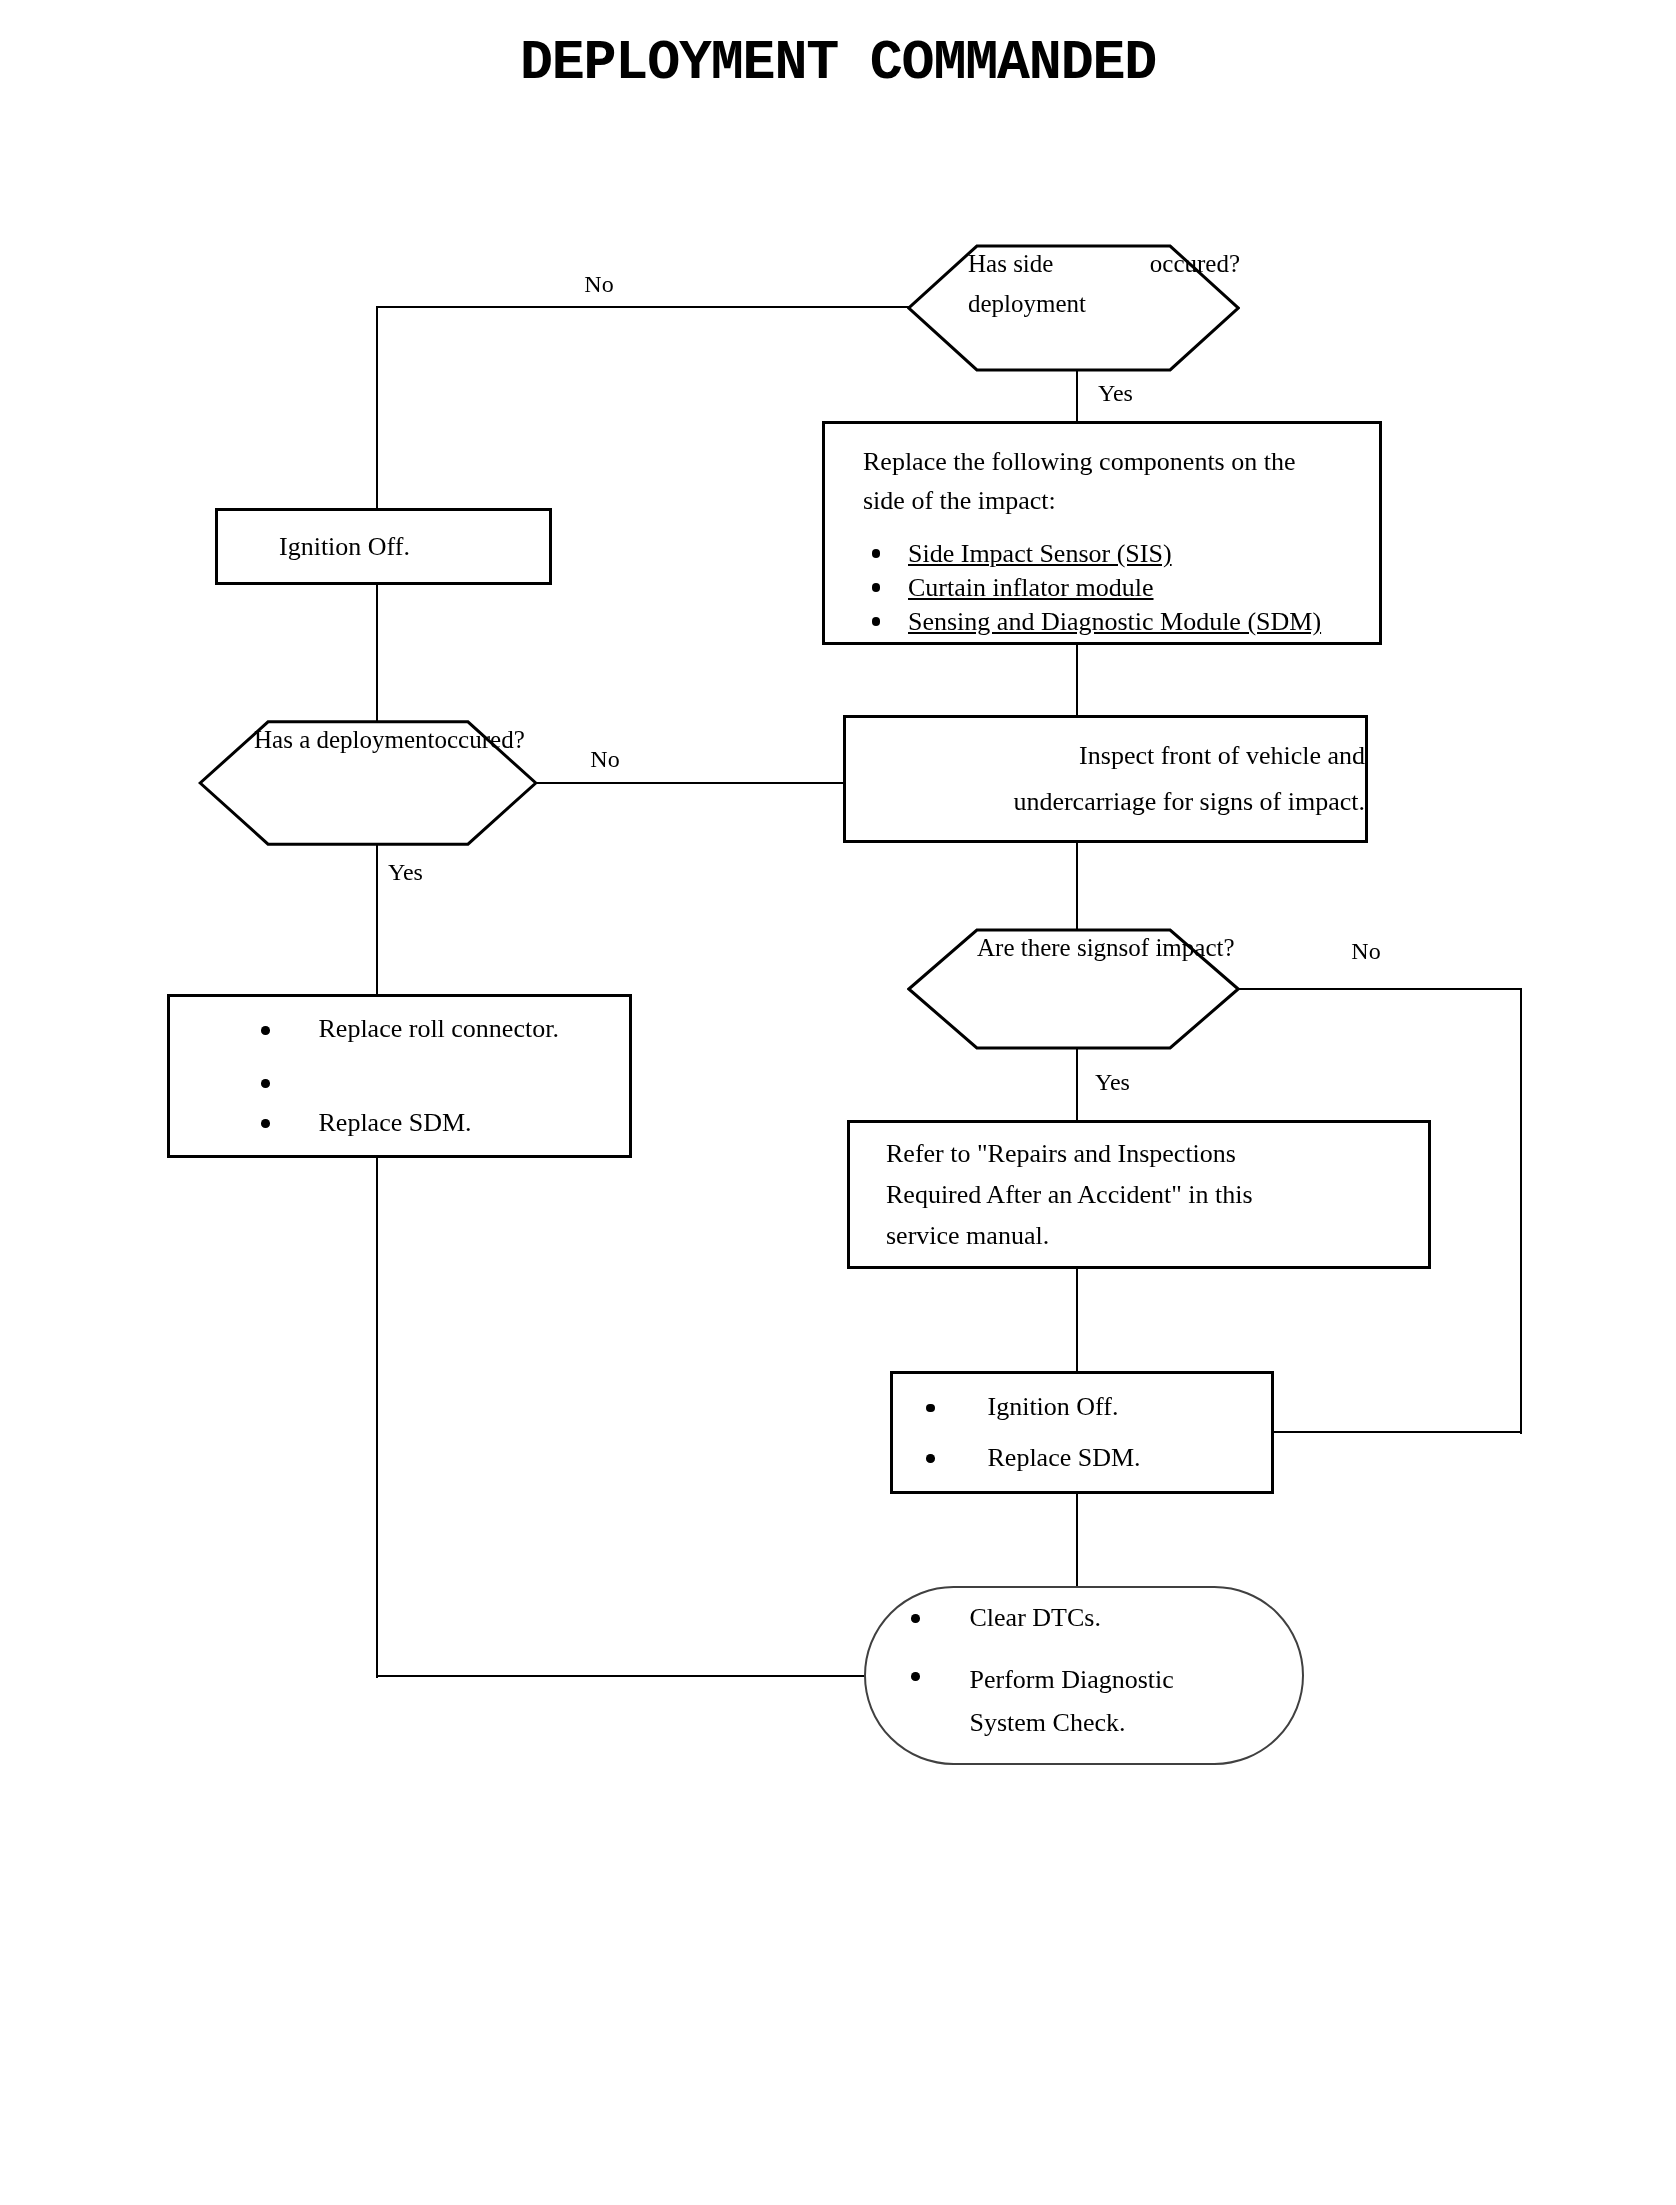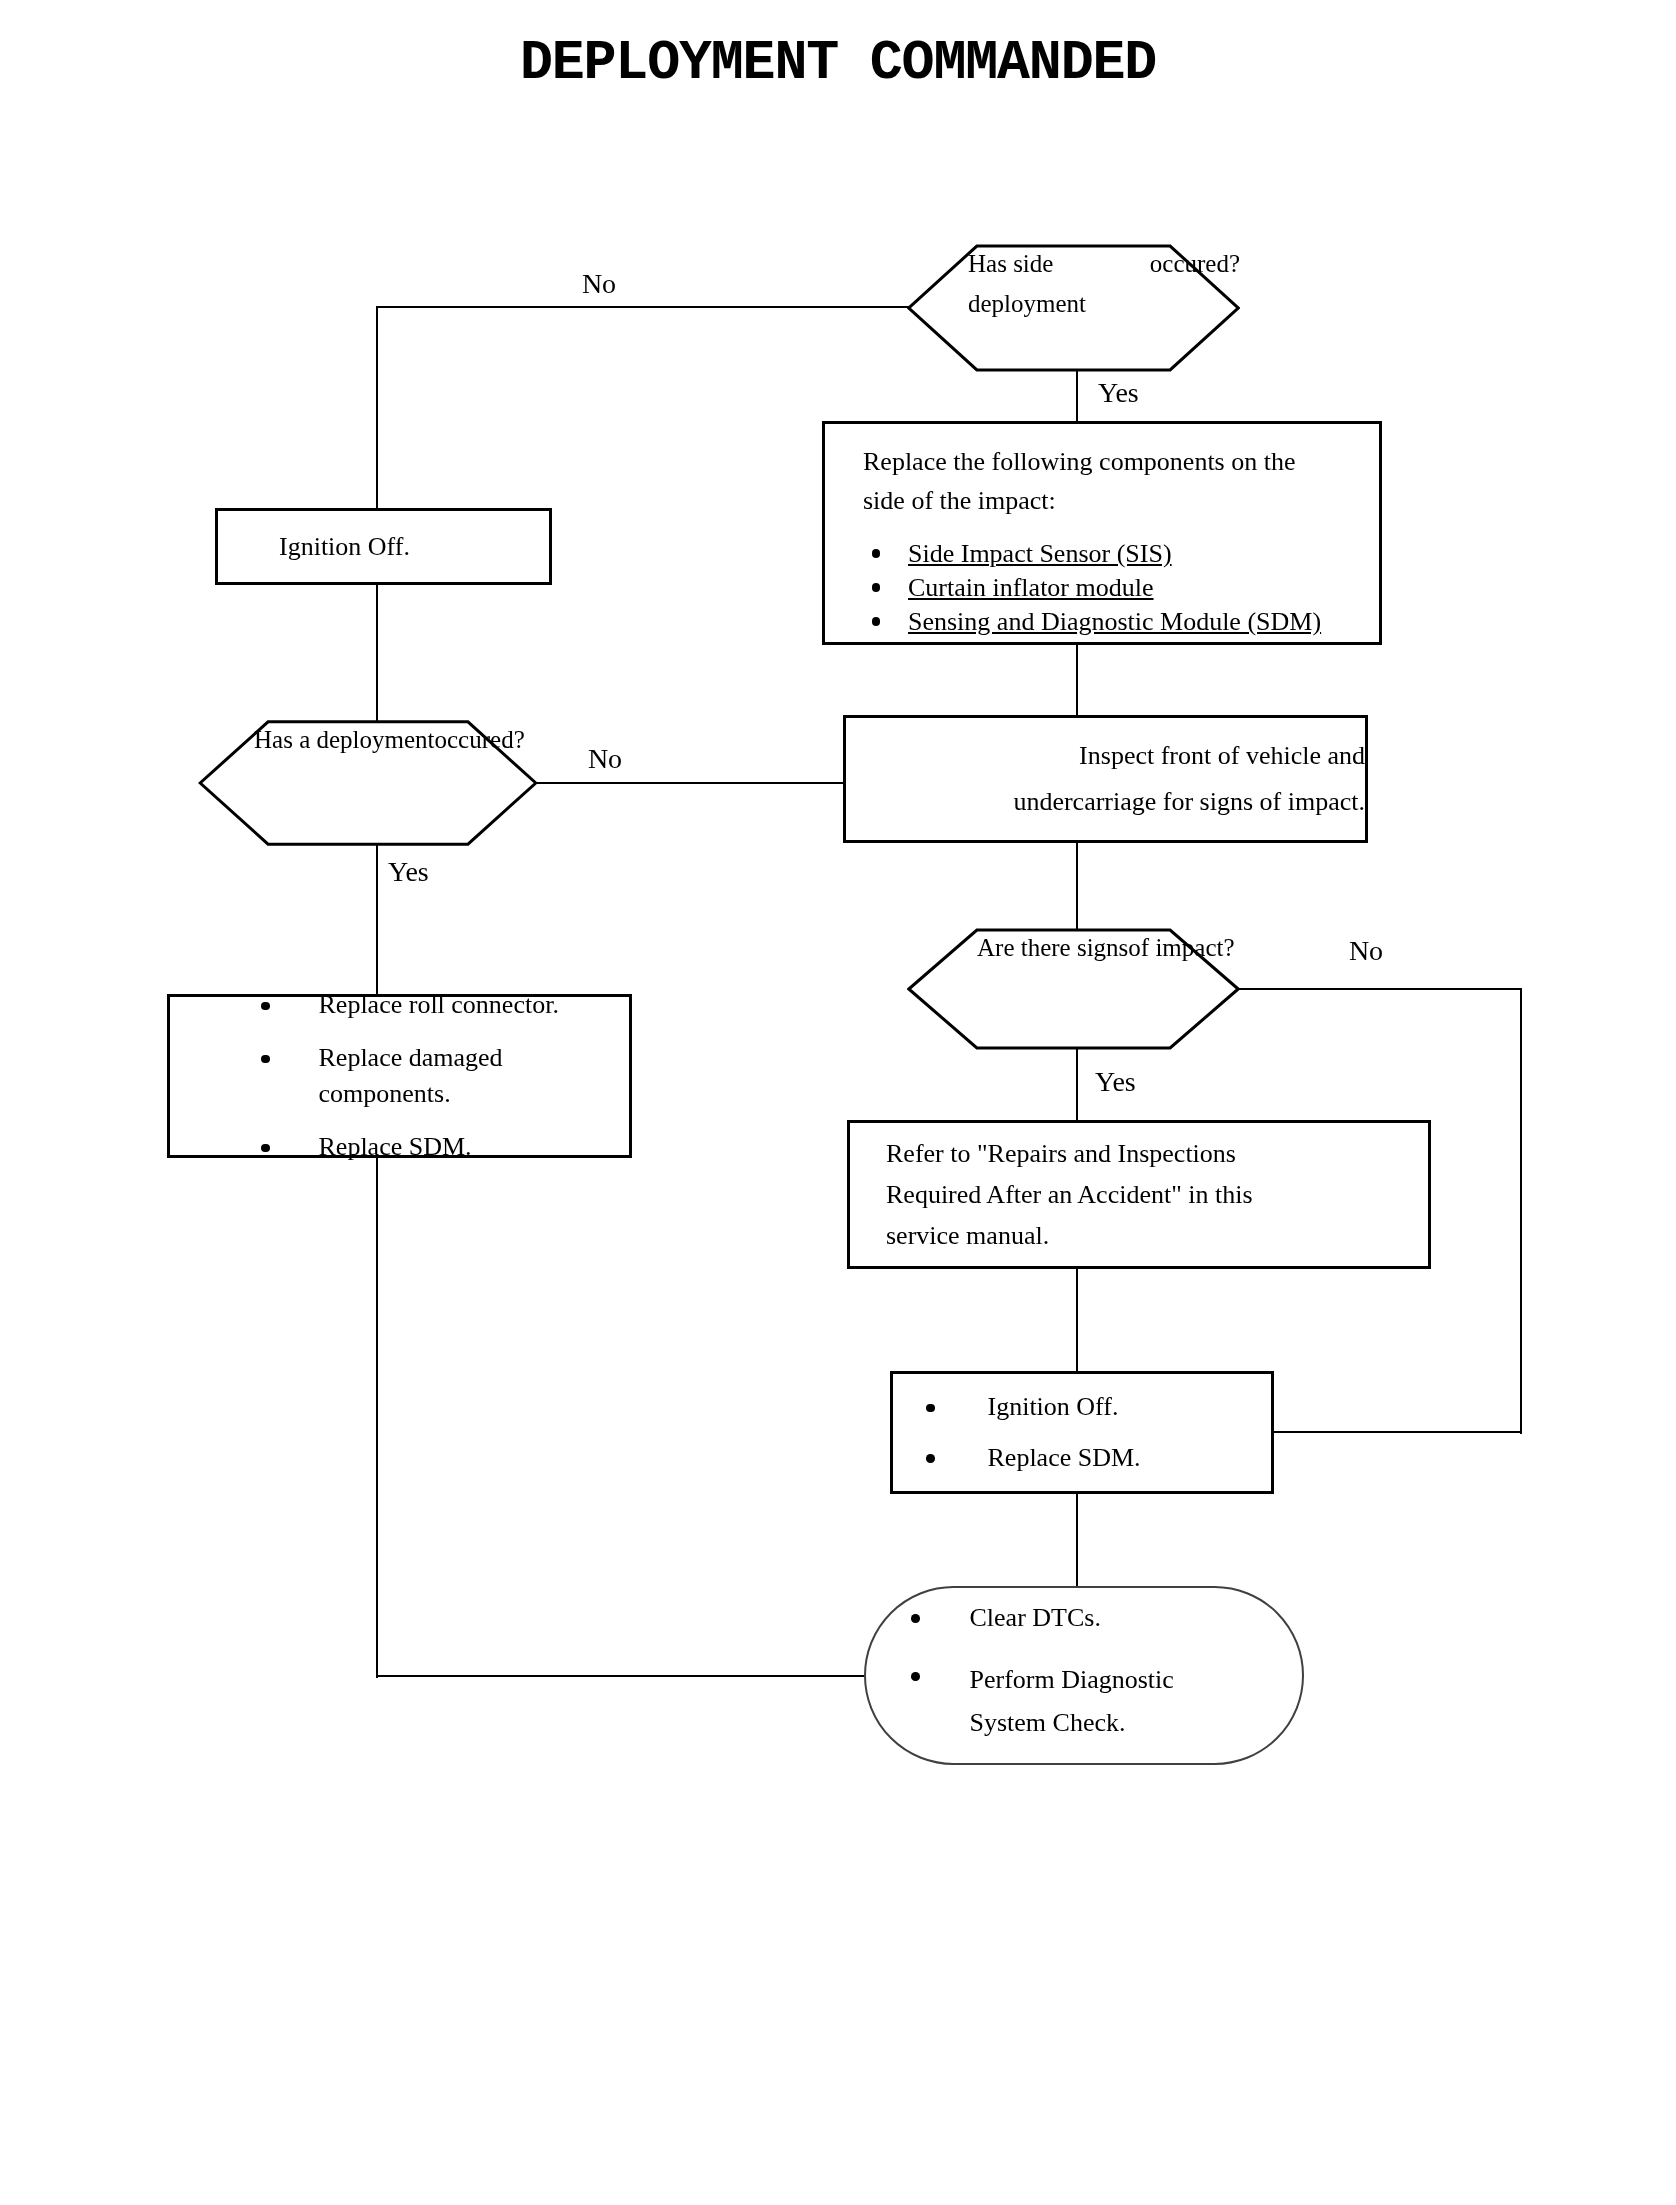--- a/index.html
+++ b/index.html
@@ -34,21 +34,21 @@
     display:flex;flex-direction:row;
     font-size:25px;line-height:40px;z-index:2;
   }
   .stadium{
     position:absolute;background:#fff;border:2px solid #404040;
     border-radius:91px;box-sizing:border-box;z-index:2;
     display:flex;flex-direction:column;justify-content:center;
     font-size:26px;
   }
   .edge-label{
-    position:absolute;z-index:3;font-size:28px;line-height:34px;
+    position:absolute;z-index:3;font-size:24px;line-height:34px;
   }
   .tline{line-height:40px;}
   .brow{display:flex;align-items:flex-start;}
   .dot{
     flex:0 0 auto;width:8.5px;height:8.5px;border-radius:50%;
     background:#000;margin-top:14.6px;
   }
   .btext{line-height:36px;}
   
   #node-components{padding:18px 12px 0 38px;}
@@ -167,21 +167,20 @@
     </div>
   </div>
 
   <div class="box" id="node-roll" style="left:167px;top:994px;width:465px;height:164px;">
     <div class="brow">
       <span class="dot"></span>
       <span class="btext">Replace roll connector.</span>
     </div>
     <div class="brow">
       <span class="dot"></span>
-      <span class="btext">Replace damaged components.</span>
     </div>
     <div class="brow">
       <span class="dot"></span>
       <span class="btext">Replace SDM.</span>
     </div>
   </div>
 
   <div class="box" id="node-refer" style="left:847px;top:1120px;width:584px;height:149px;">
     <div class="tline">Refer to "Repairs and Inspections</div>
     <div class="tline">Required After an Accident" in this</div>

